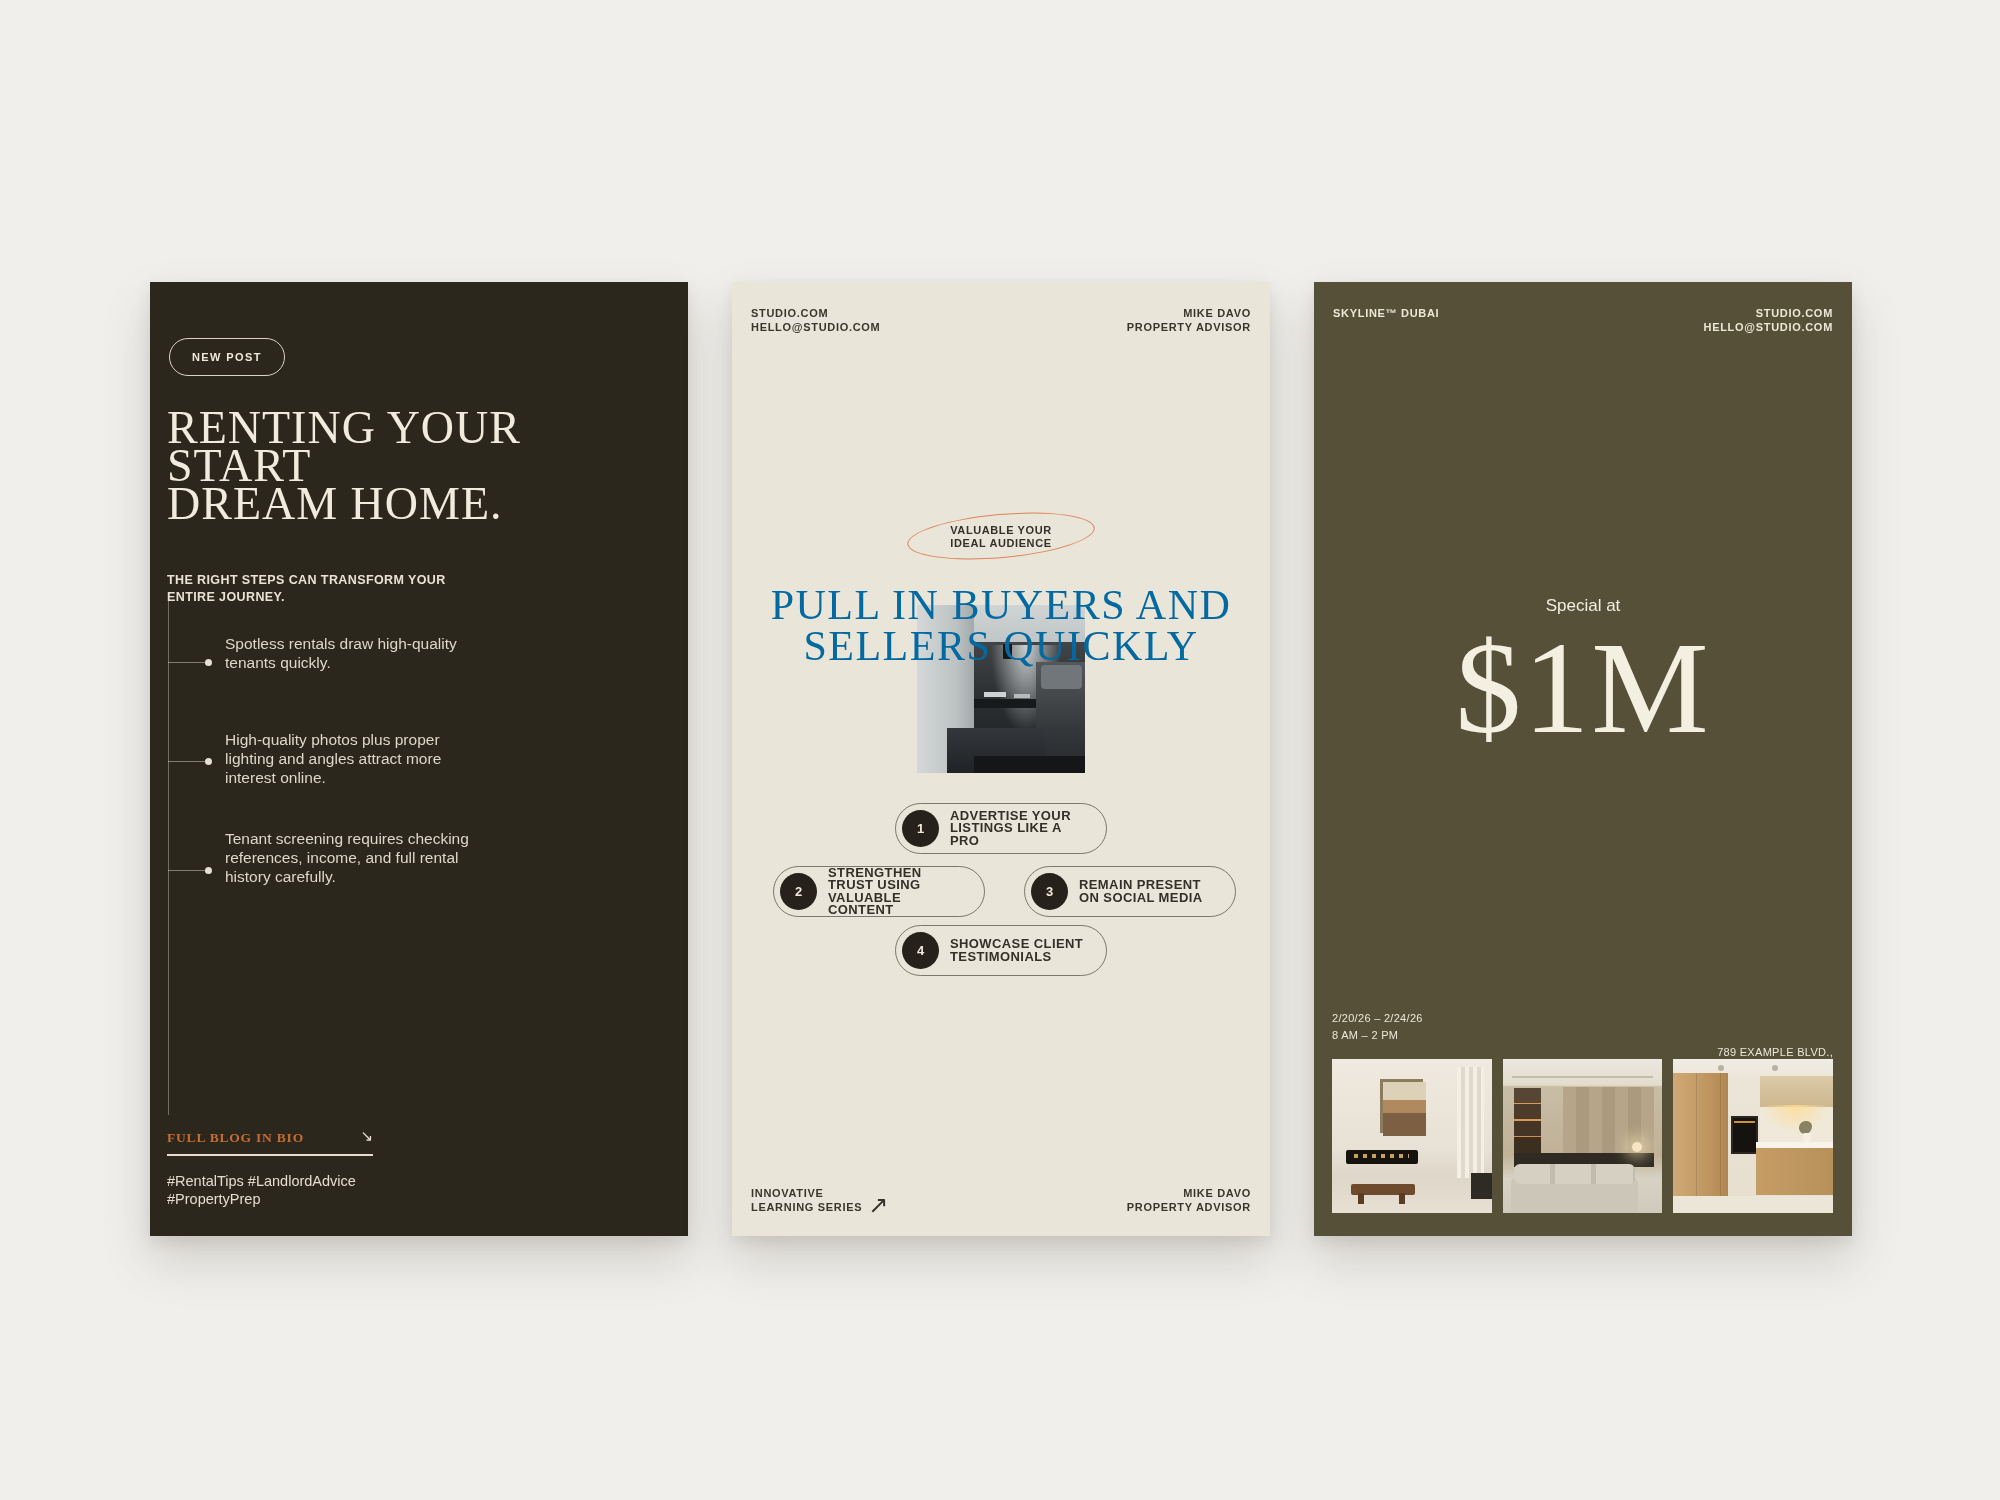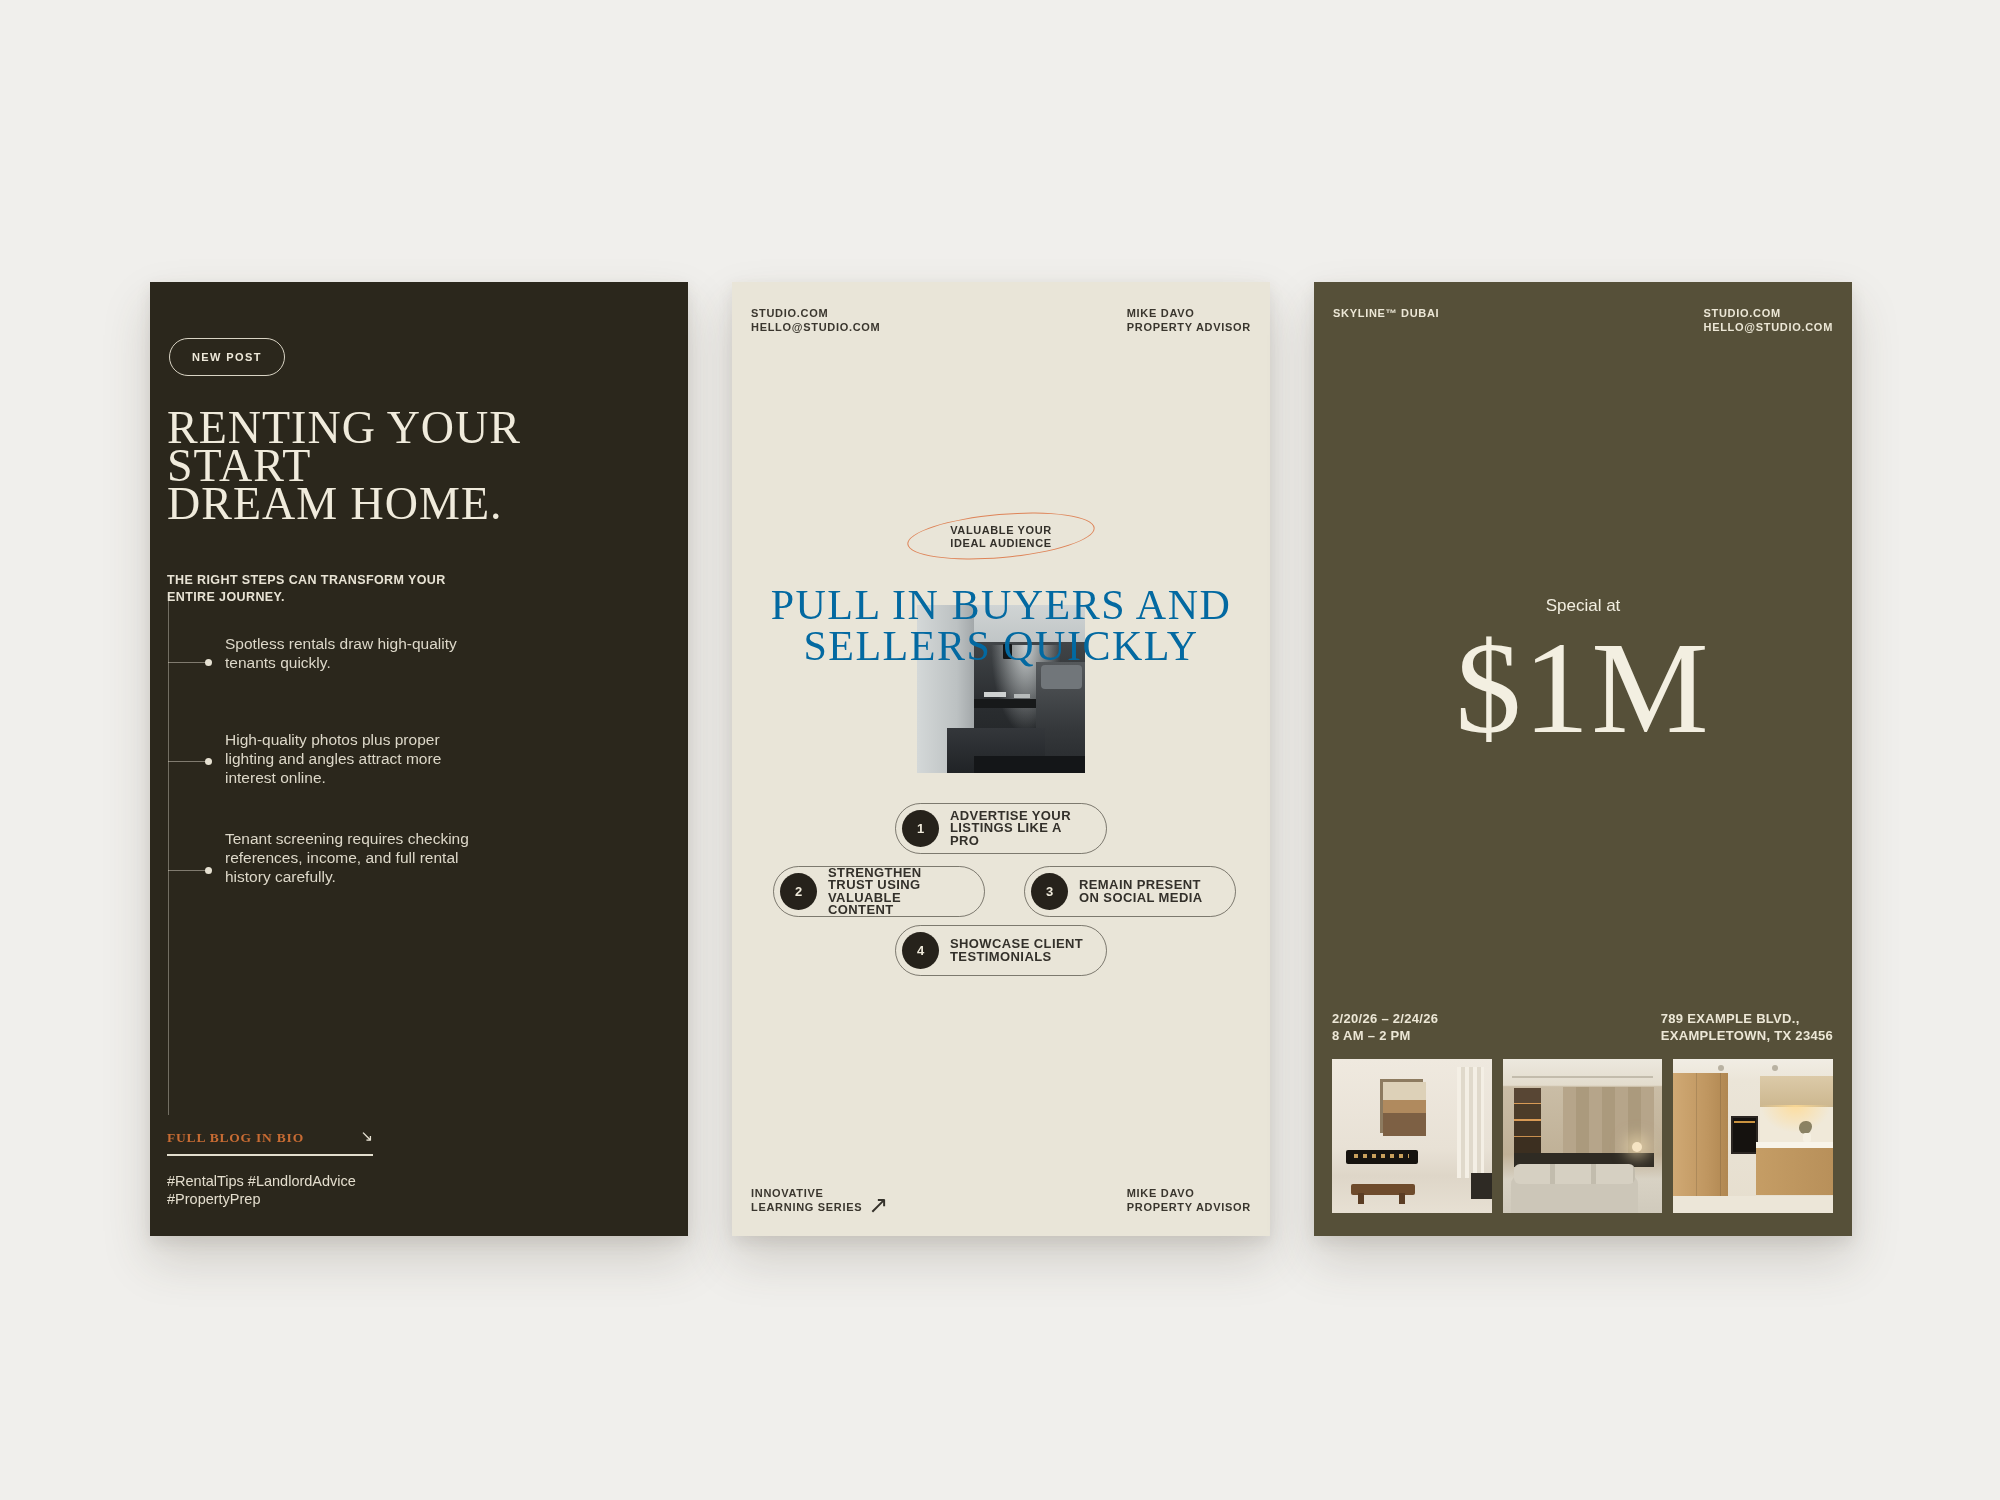--- a/index.html
+++ b/index.html
@@ -7,21 +7,21 @@
   .canvas{position:relative;width:2000px;height:1500px;background:#f0efec;}
 
   .card{position:absolute;top:282px;width:538px;height:954px;overflow:hidden;
         box-shadow:0 24px 45px rgba(70,62,45,.18),0 6px 14px rgba(70,62,45,.10);}
   .card1{left:150px;background:#2b271c;color:#ece7d8;}
   .card2{left:732px;background:#e9e5d8;color:#35322b;}
   .card3{left:1314px;background:#565039;color:#ece7d6;}
 
   
   .micro{font-size:11px;font-weight:700;letter-spacing:.7px;line-height:14px;text-transform:uppercase;}
-  .right{text-align:left;}
+  .right{text-align:right;}
 
   
   .badge{position:absolute;top:56px;left:19px;display:inline-block;border:1.2px solid #d9d4c4;
          border-radius:20px;padding:12px 22px;font-size:11px;font-weight:700;letter-spacing:1.4px;color:#eee9da;}
   .c1-head{position:absolute;top:96px;left:17px;font-family:"Liberation Serif",serif;font-weight:400;
            font-size:46px;line-height:38px;letter-spacing:1px;color:#f0ebdc;}
   .c1-sub{position:absolute;top:290px;left:17px;font-size:12.5px;font-weight:700;letter-spacing:.4px;
           line-height:17px;color:#e8e3d4;}
   .rail{position:absolute;left:18px;top:311px;width:1px;height:522px;background:rgba(232,227,212,.38);}
   .bullet{position:absolute;left:19px;width:250px;padding-left:56px;font-size:15.5px;line-height:19px;color:#ddd8c9;}
@@ -71,21 +71,21 @@
   .pill2{top:584px;left:41px;}
   .pill3{top:584px;right:34px;}
   .pill4{top:643px;left:50%;transform:translateX(-50%);}
 
   
   .c3-header{position:absolute;top:24px;left:19px;right:19px;display:flex;justify-content:space-between;color:#ece7d6;}
   .c3-special{position:absolute;top:314px;left:0;right:0;text-align:center;font-size:17px;font-weight:500;color:#f2eee0;}
   .c3-price{position:absolute;top:336px;left:0;right:0;text-align:center;font-family:"Liberation Serif",serif;
             font-size:132px;line-height:140px;font-weight:400;letter-spacing:2px;color:#f3efe1;}
   .c3-info{position:absolute;top:728px;left:18px;right:19px;display:flex;justify-content:space-between;
-           font-size:13px;font-weight:700;letter-spacing:.3px;line-height:17px;}
+           font-size:11px;font-weight:400;letter-spacing:.3px;line-height:17px;flex-direction:column;}
   .c3-photos{position:absolute;top:777px;left:18px;right:19px;height:154px;display:flex;gap:11px;}
   .scene{position:relative;flex:1 1 0;overflow:hidden;}
   .scene div{position:absolute;}
 
   .pa{background:linear-gradient(180deg,#efe9df 0%,#e8e1d5 58%,#ded6c8 76%,#e7e0d3 100%);}
   .pa-curtain{right:5%;top:5%;width:17%;height:72%;background:repeating-linear-gradient(90deg,#f4efe5 0 4px,#e0d9cb 4px 8px);}
   .pa-frame{left:30%;top:13%;width:27%;height:35%;background:#8d7b60;padding:3px;box-sizing:border-box;}
   .pa-art{position:relative;width:100%;height:100%;background:linear-gradient(180deg,#ddd1b8 0 34%,#b08a5e 34% 58%,#7d6044 58% 100%);}
   .pa-fire{left:9%;top:59%;width:45%;height:9%;background:#16130f;border-radius:2px;}
   .pa-flames{left:14%;top:61.5%;width:34%;height:3%;background:repeating-linear-gradient(90deg,#c9a05c 0 4px,rgba(0,0,0,0) 4px 9px);}

